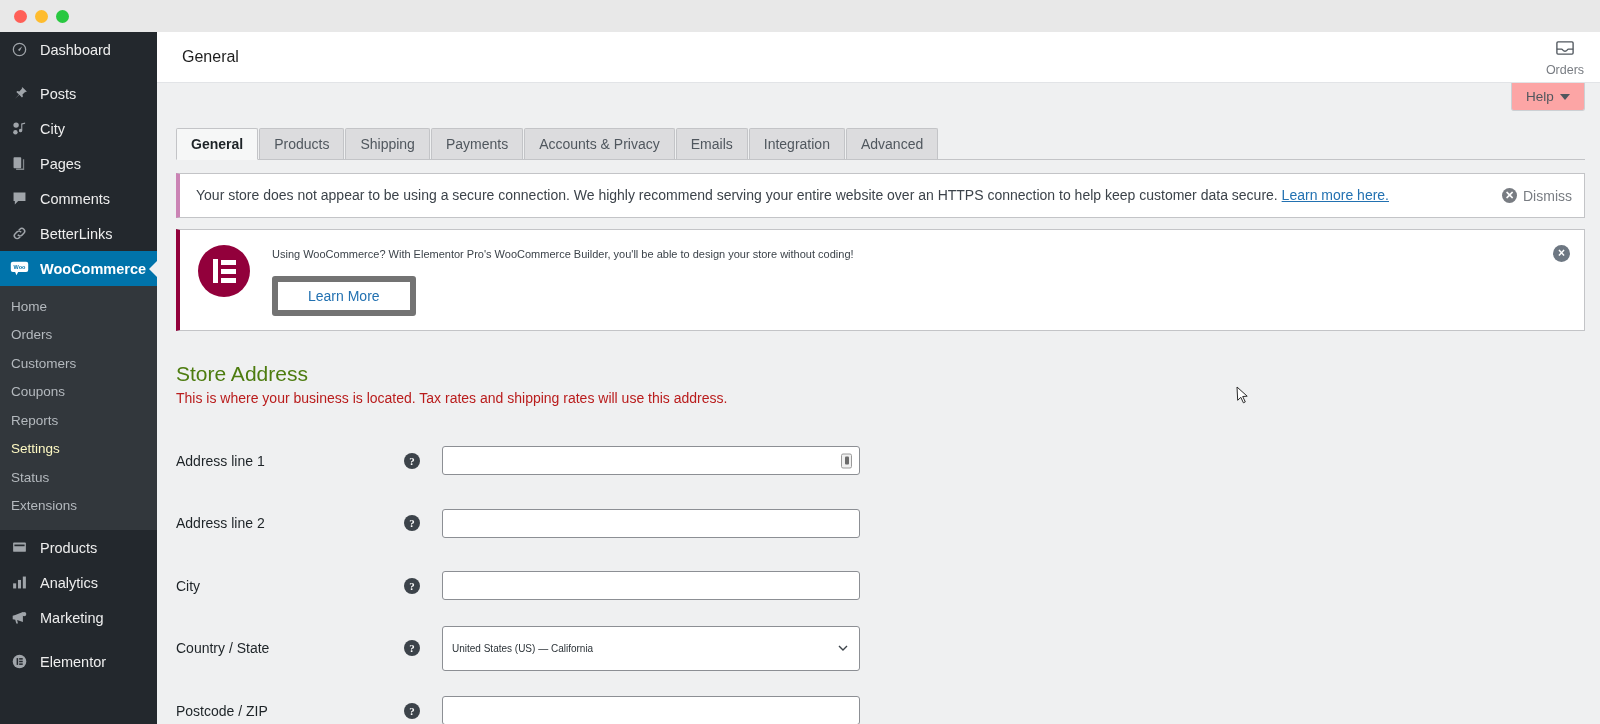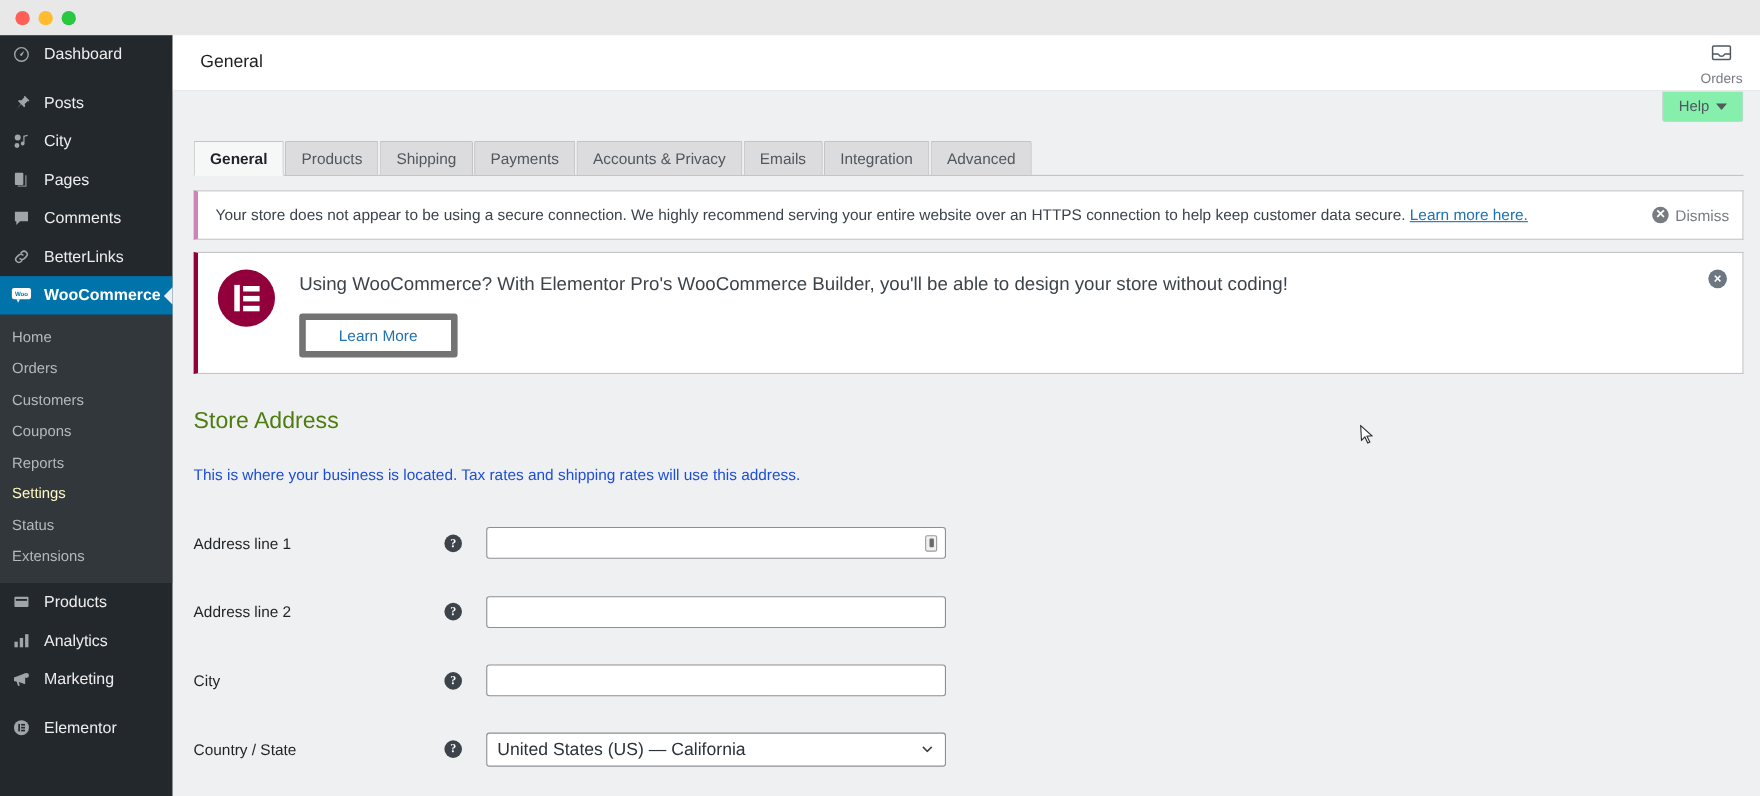--- a/index.html
+++ b/index.html
@@ -75,21 +75,21 @@
     cursor: pointer; padding-top: 2px;
   }
   #inbox-label { font-size: 12.5px; color: #787c82; }
 
   
   #help-row {
     height: 45px; display: flex; justify-content: flex-end;
     align-items: flex-start; padding-right: 15px; padding-top: 0;
   }
   #help-button {
-    background: #86efac; border: 1px solid #ccd0d4; border-top: none;
+    background: #fca5a5; border: 1px solid #ccd0d4; border-top: none;
     border-radius: 0 0 3px 3px;
     height: 28px; min-width: 74px;
     display: flex; align-items: center; justify-content: center; gap: 6px;
     font-size: 13.5px; color: #50575e; cursor: pointer;
     padding: 0 12px;
   }
   .caret { width: 0; height: 0; border-left: 5px solid transparent;
            border-right: 5px solid transparent; border-top: 6px solid #50575e; }
 
   
@@ -145,41 +145,41 @@
     width: 52px; height: 52px; border-radius: 50%;
     background: #92003b; flex: 0 0 52px;
     display: flex; align-items: center; justify-content: center;
     margin-right: 22px; margin-top: 1px;
   }
   #elementor-logo .e-mark { display: flex; gap: 3px; align-items: center; }
   #elementor-logo .e-bar-v { width: 5px; height: 24px; background: #fff; }
   #elementor-logo .e-bars { display: flex; flex-direction: column; gap: 4px; }
   #elementor-logo .e-bar-h { width: 15px; height: 5px; background: #fff; }
   #elementor-body { flex: 1; padding-top: 2px; }
-  #elementor-text { font-size: 17px; color: #3c434a; line-height: 1.5; }
+  #elementor-text { font-size: 11px; color: #3c434a; line-height: 1.5; }
   #learn-more-button {
     display: inline-block; margin-top: 13px;
     background: #fff; border: 6px solid #737373;
     color: #2271b1; font-size: 14px;
     padding: 6px 30px; border-radius: 3px; cursor: pointer;
   }
   #elementor-close {
     width: 17px; height: 17px; border-radius: 50%;
     background: #6d7782; color: #fff; font-size: 12px; line-height: 17px;
     text-align: center; font-weight: bold; cursor: pointer;
     margin-left: 12px; margin-top: 1px; flex: 0 0 17px;
   }
 
   
   #section-title {
     font-size: 21px; color: #4d7c0f; font-weight: 400;
     margin-top: 31px;
   }
   #section-desc {
-    font-size: 14px; color: #1d4ed8; margin-top: 28px;
+    font-size: 14px; color: #b91c1c; margin-top: 4px;
   }
 
   
   #settings-form { margin-top: 24px; }
   .form-row {
     display: flex; align-items: center; height: 62.5px;
   }
   .form-label {
     width: 228px; font-size: 14px; color: #1d2327; flex: 0 0 228px;
   }
@@ -201,23 +201,23 @@
   #autofill-icon {
     position: absolute; right: 8px; top: 50%; transform: translateY(-50%);
     width: 11px; height: 15px; border: 1px solid #9a9a9a;
     border-radius: 2px; background: #f0f0f0;
     display: flex; align-items: center; justify-content: center;
   }
   #autofill-icon .af-inner {
     width: 4px; height: 8px; background: #6b6b6b; border-radius: 1px;
   }
   .field-select {
-    width: 418px; height: 31px;
+    width: 418px; height: 45px;
     border: 1px solid #8c8f94; border-radius: 3px;
-    background: #fff; font-size: 16px; color: #2c3338;
+    background: #fff; font-size: 10px; color: #2c3338;
     padding: 0 9px; appearance: none; -webkit-appearance: none;
     font-family: "Liberation Sans", sans-serif; outline: none;
     cursor: pointer;
   }
   .select-wrap { position: relative; display: inline-block; }
   .select-caret {
     position: absolute; right: 12px; top: 50%; transform: translateY(-50%);
     pointer-events: none; width: 10px; height: 6px;
   }
 

